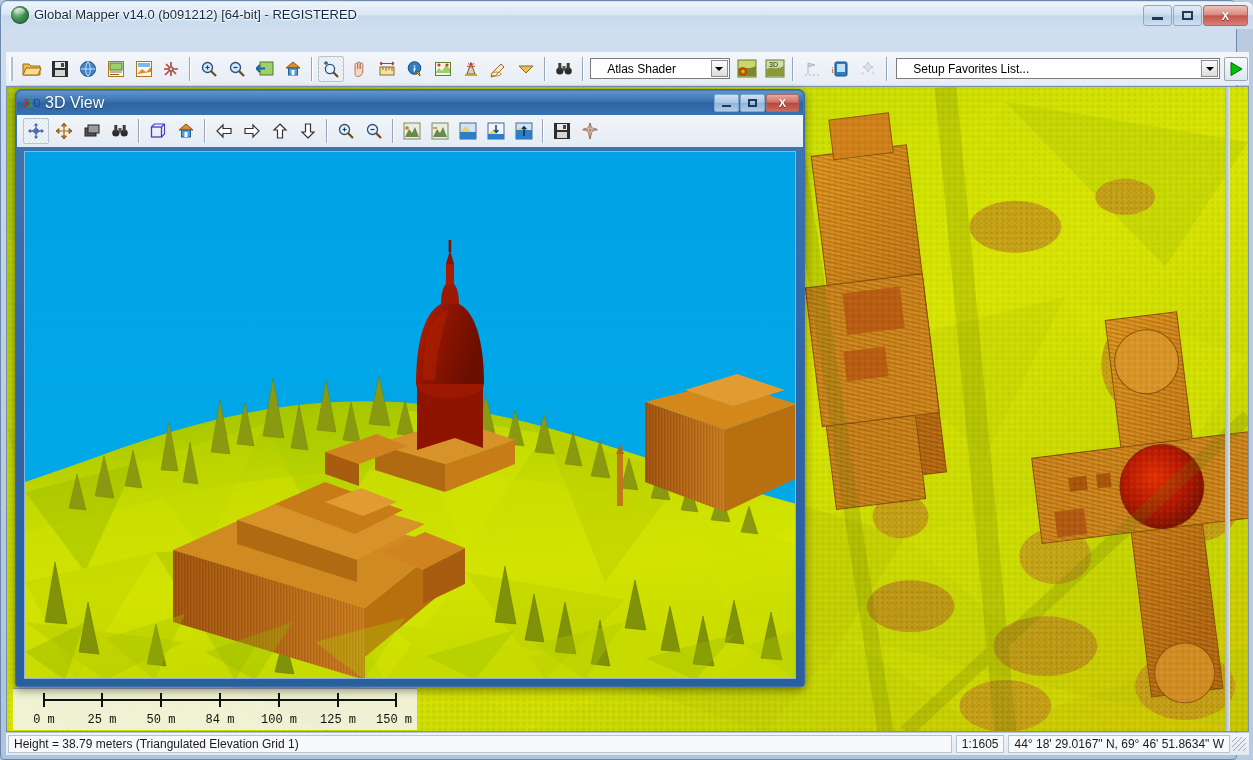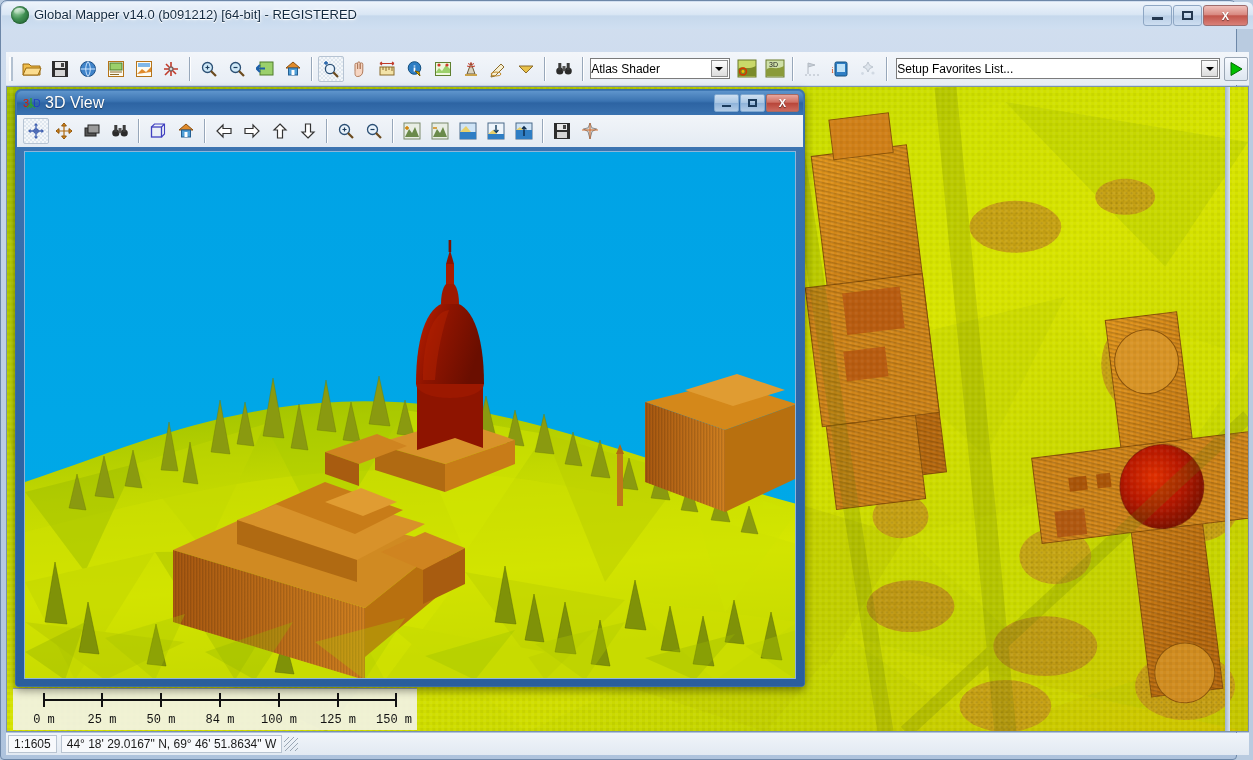--- a/index.html
+++ b/index.html
@@ -84,21 +84,21 @@
   }
   .tbtn.on{border-color:#b7c4d3;background:
      repeating-conic-gradient(#dfe7ef 0 25%,#f4f7fa 0 50%) 0 0/4px 4px;}
   .tbtn svg{display:block;}
 
   
   .combo{
     height:21px;box-sizing:border-box;border:1px solid #7b7b7b;background:#fff;
     display:flex;align-items:center;position:relative;
   }
-  .combo .cval{padding-left:0;font-size:12px;color:#000;white-space:nowrap;overflow:hidden;}
+  .combo .cval{padding-left:16px;font-size:12px;color:#000;white-space:nowrap;overflow:hidden;}
   .combo .carrow{
     position:absolute;right:1px;top:1px;width:17px;height:17px;
     border:1px solid #8d8d8d;box-sizing:border-box;
     background:linear-gradient(180deg,#fdfdfd,#dcdcdc);
     display:flex;align-items:center;justify-content:center;
   }
   .combo .carrow i{
     width:0;height:0;border-left:4px solid transparent;border-right:4px solid transparent;
     border-top:4px solid #000;display:block;
   }
@@ -868,19 +868,20 @@
             <polygon points="400,504 490,478 450,528" fill="#9cc000"></polygon>
             <polygon points="510,492 600,470 560,528" fill="#aec800"></polygon>
             <polygon points="620,506 710,482 670,528" fill="#9ab800"></polygon>
             <polygon points="720,494 772,478 772,528" fill="#b4cc00"></polygon>
           </g>
         </svg>
       </div>
     </div>
 
     <div class="statusbar">
+      <div class="sfield grow">Height = 38.79 meters (Triangulated Elevation Grid 1)</div>
       <div class="sfield">1:1605</div>
       <div class="sfield">44° 18' 29.0167" N, 69° 46' 51.8634" W</div>
       <div class="grip"></div>
     </div>
 
   </div>
 </div>
 
 </body></html>

